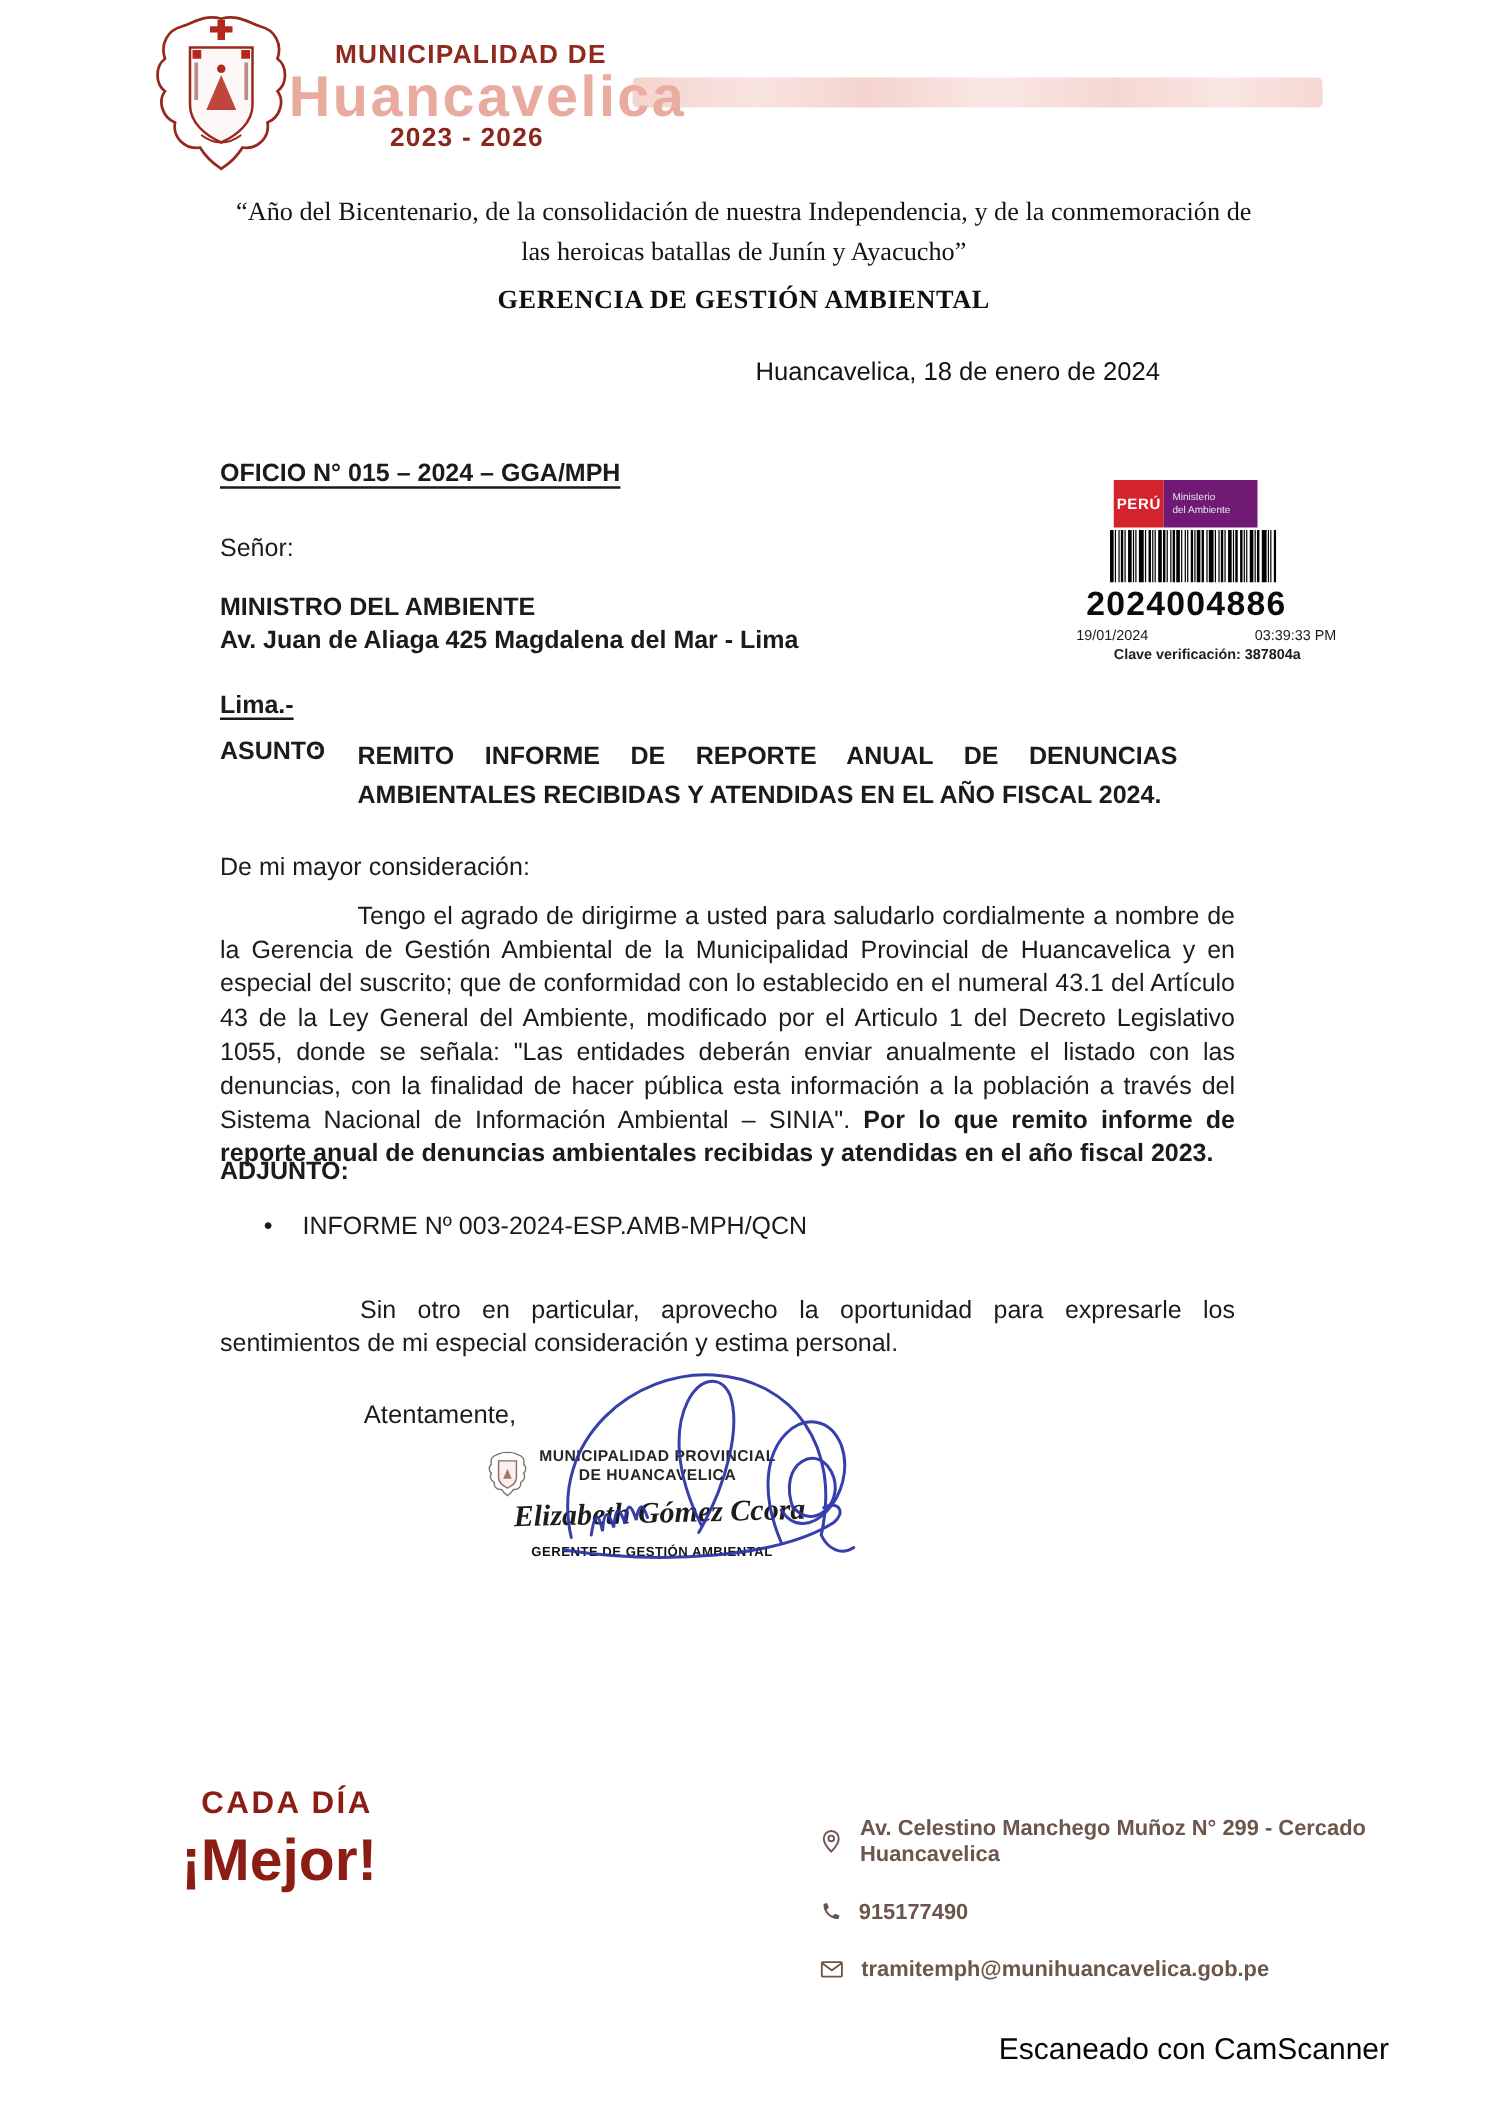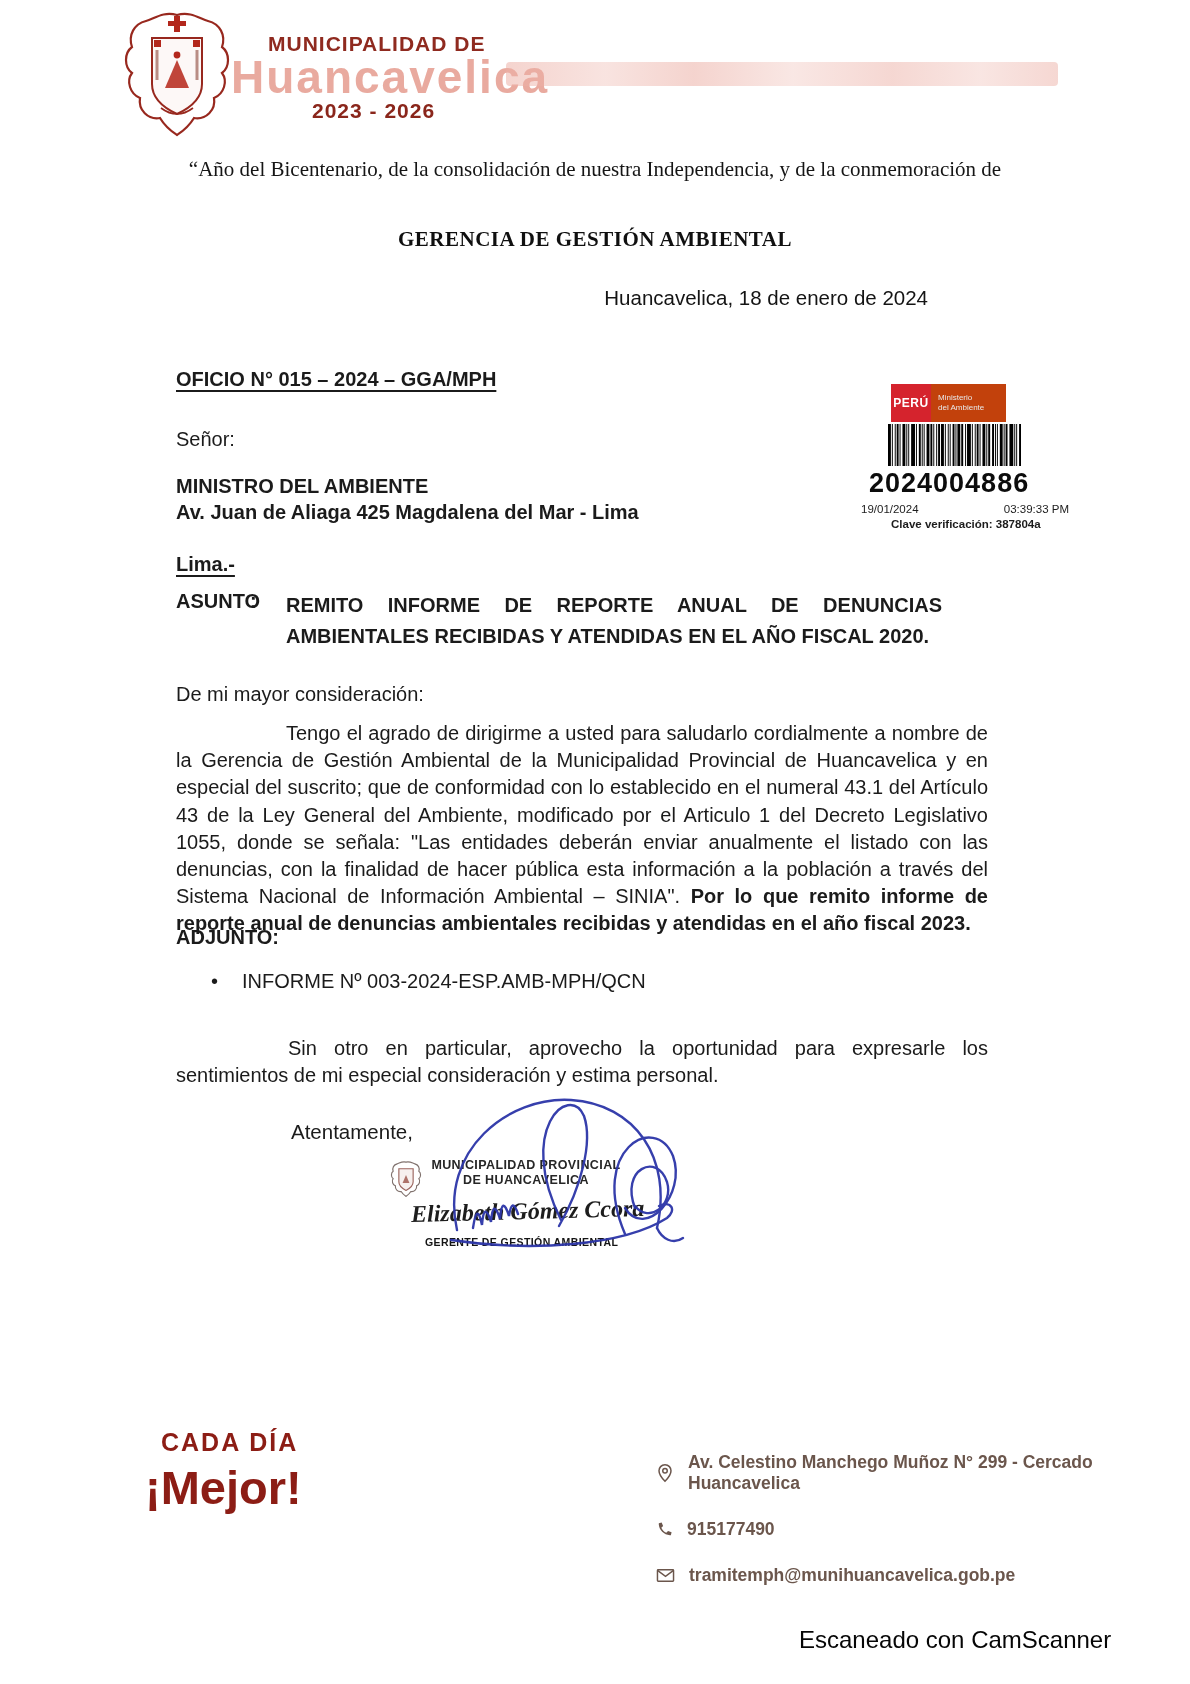--- a/index.html
+++ b/index.html
@@ -38,21 +38,21 @@
   .ministro { left:148px; top:475px; font-size:20px; font-weight:bold; }
   .addr     { left:148px; top:501px; font-size:20px;font-weight:bold; }
   .lima     { left:148px; top:553px; font-size:20px; font-weight:bold;
               text-decoration:underline; text-underline-offset:4px; }
 
   
   .rstamp { left:833px; top:384px; width:212px; height:152px; }
   .rstamp .logo-row { position:absolute; left:30px; top:0; display:flex; }
   .peru-box { width:40px; height:38px; background:#d5232d; color:#fff; font-weight:bold;
               font-size:12px; display:flex; align-items:center; justify-content:center; letter-spacing:.5px; }
-  .minam-box { width:75px; height:38px; background:#c2410c; color:#e8e8e8;
+  .minam-box { width:75px; height:38px; background:#701a75; color:#e8e8e8;
                font-size:8px; line-height:10px; padding:9px 12px 0 7px; }
   .barcode { position:absolute; left:27px; top:40px; width:133px; height:42px; }
   .rnumber { position:absolute; left:8px; top:84px; font-size:27px; font-weight:bold;
              letter-spacing:1px; color:#0c0c0c; }
   .rdatetime { position:absolute; left:0; top:119px; width:208px; display:flex;
                justify-content:space-between; font-size:11.5px; font-weight:normal; color:#1c1c1c; }
   .rclave { position:absolute; left:30px; top:134px; font-size:11.5px; font-weight:bold; color:#1c1c1c; }
 
   
   .asunto { left:148px; top:590px; width:812px; display:flex; font-size:20px; font-weight:bold; }
@@ -109,20 +109,21 @@
     <path d="M36 40 v30 M76 40 v30" stroke="#b98d85" stroke-width="3"></path>
     <path d="M40 98 q16 12 32 0" stroke="#98281e" stroke-width="1.6" fill="none"></path>
   </svg>
 
   <div class="abs org-name">MUNICIPALIDAD DE</div>
   <div class="abs city-name">Huancavelica</div>
   <div class="abs period">2023 - 2026</div>
   <div class="abs smudge"></div>
 
   <div class="abs motto motto-1">“Año del Bicentenario, de la consolidación de nuestra Independencia, y de la conmemoración de</div>
+  <div class="abs motto motto-2">las heroicas batallas de Junín y Ayacucho”</div>
   <div class="abs dept">GERENCIA DE GESTIÓN AMBIENTAL</div>
 
   <div class="abs dateline">Huancavelica, 18 de enero de 2024</div>
 
   <div class="abs oficio">OFICIO N° 015 – 2024 – GGA/MPH</div>
 
   <div class="abs rstamp">
     <div class="logo-row">
       <div class="peru-box">PERÚ</div>
       <div class="minam-box">
@@ -186,21 +187,21 @@
   </div>
 
   <div class="abs senor">Señor:</div>
   <div class="abs ministro">MINISTRO DEL AMBIENTE</div>
   <div class="abs addr">Av. Juan de Aliaga 425 Magdalena del Mar - Lima</div>
   <div class="abs lima">Lima.-</div>
 
   <div class="abs asunto">
     <span class="lbl">ASUNTO</span>
     <span class="sep">:</span>
-    <span class="txt">REMITO INFORME DE REPORTE ANUAL DE DENUNCIAS AMBIENTALES RECIBIDAS Y ATENDIDAS EN EL AÑO FISCAL 2020.</span>
+    <span class="txt">REMITO INFORME DE REPORTE ANUAL DE DENUNCIAS AMBIENTALES RECIBIDAS Y ATENDIDAS EN EL AÑO FISCAL 2024.</span>
   </div>
 
   <div class="abs greeting">De mi mayor consideración:</div>
   <div class="abs bodypara"><span>Tengo el agrado de dirigirme a usted para saludarlo cordialmente a nombre de la Gerencia de Gestión Ambiental de la Municipalidad Provincial de Huancavelica y en especial del suscrito; que de conformidad con lo establecido en el numeral 43.1 del Artículo 43 de la Ley General del Ambiente, modificado por el Articulo 1 del Decreto Legislativo 1055, donde se señala: "Las entidades deberán enviar anualmente el listado con las denuncias, con la finalidad de hacer pública esta información a la población a través del Sistema Nacional de Información Ambiental – SINIA". </span><b>Por lo que remito informe de reporte anual de denuncias ambientales recibidas y atendidas en el año fiscal 2023.</b></div>
 
   <div class="abs adjunto">ADJUNTO:</div>
   <div class="abs bullet-row">
     <span class="bullet-dot">•</span>
     <span>INFORME Nº 003-2024-ESP.AMB-MPH/QCN</span>
   </div>

